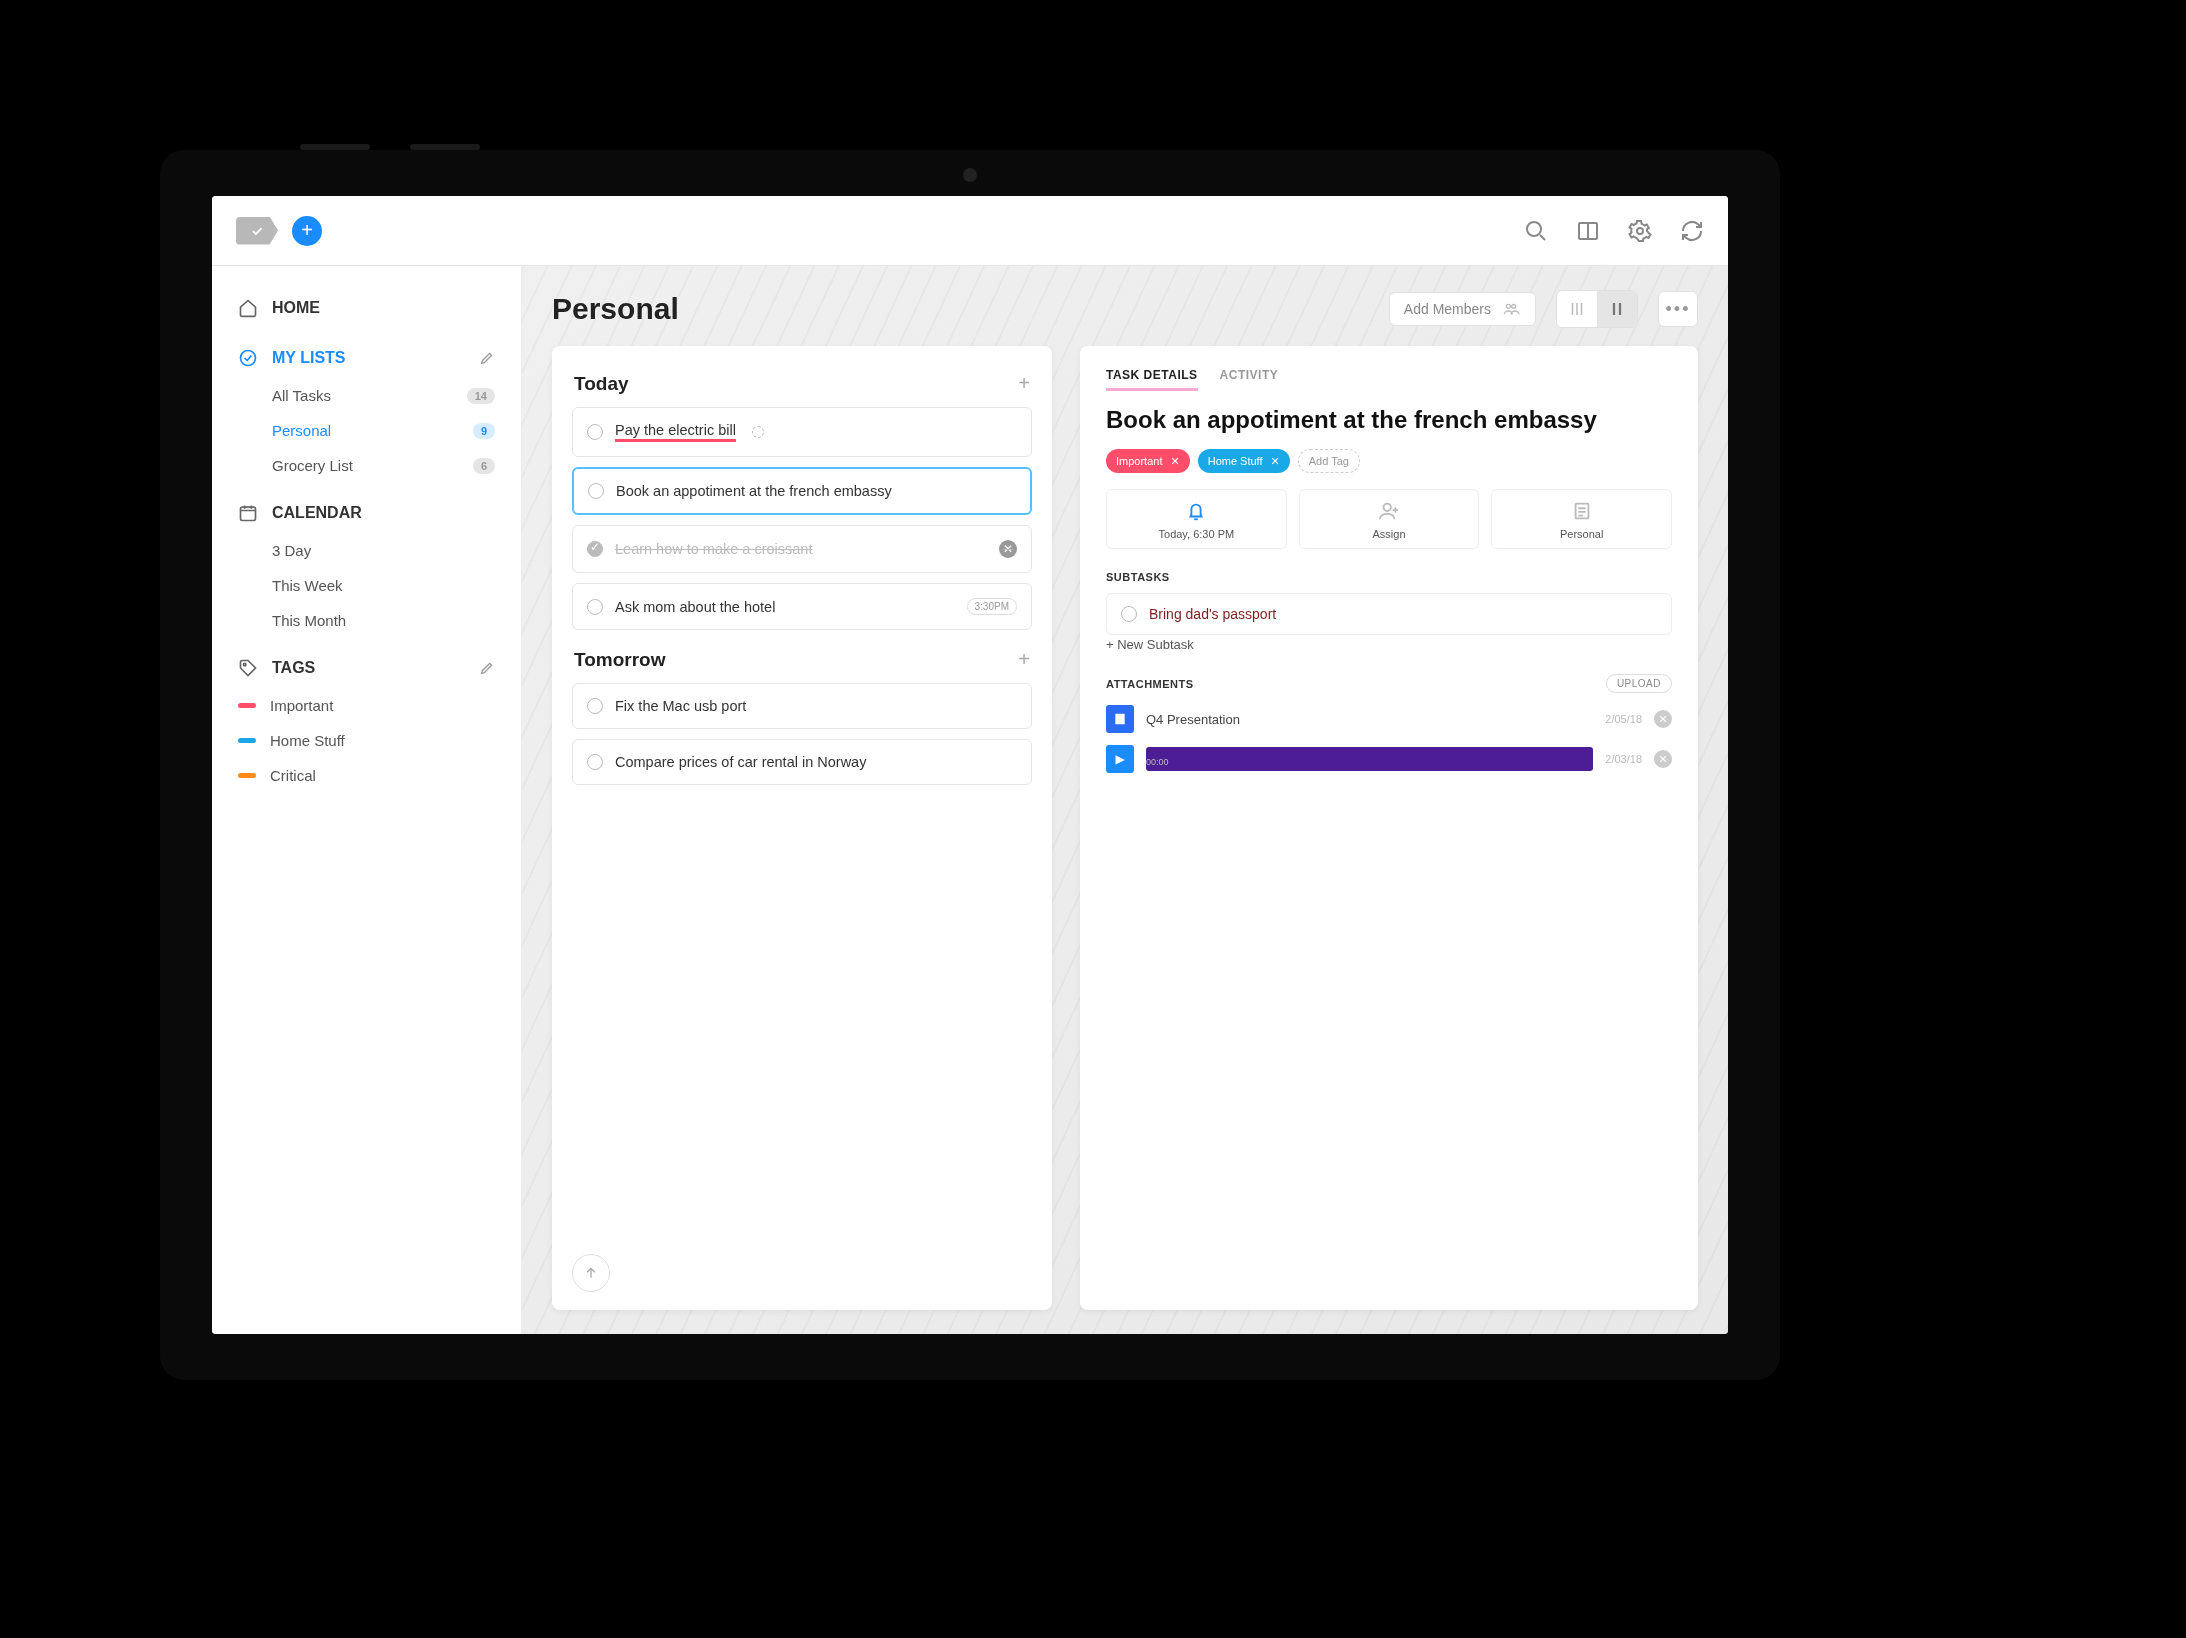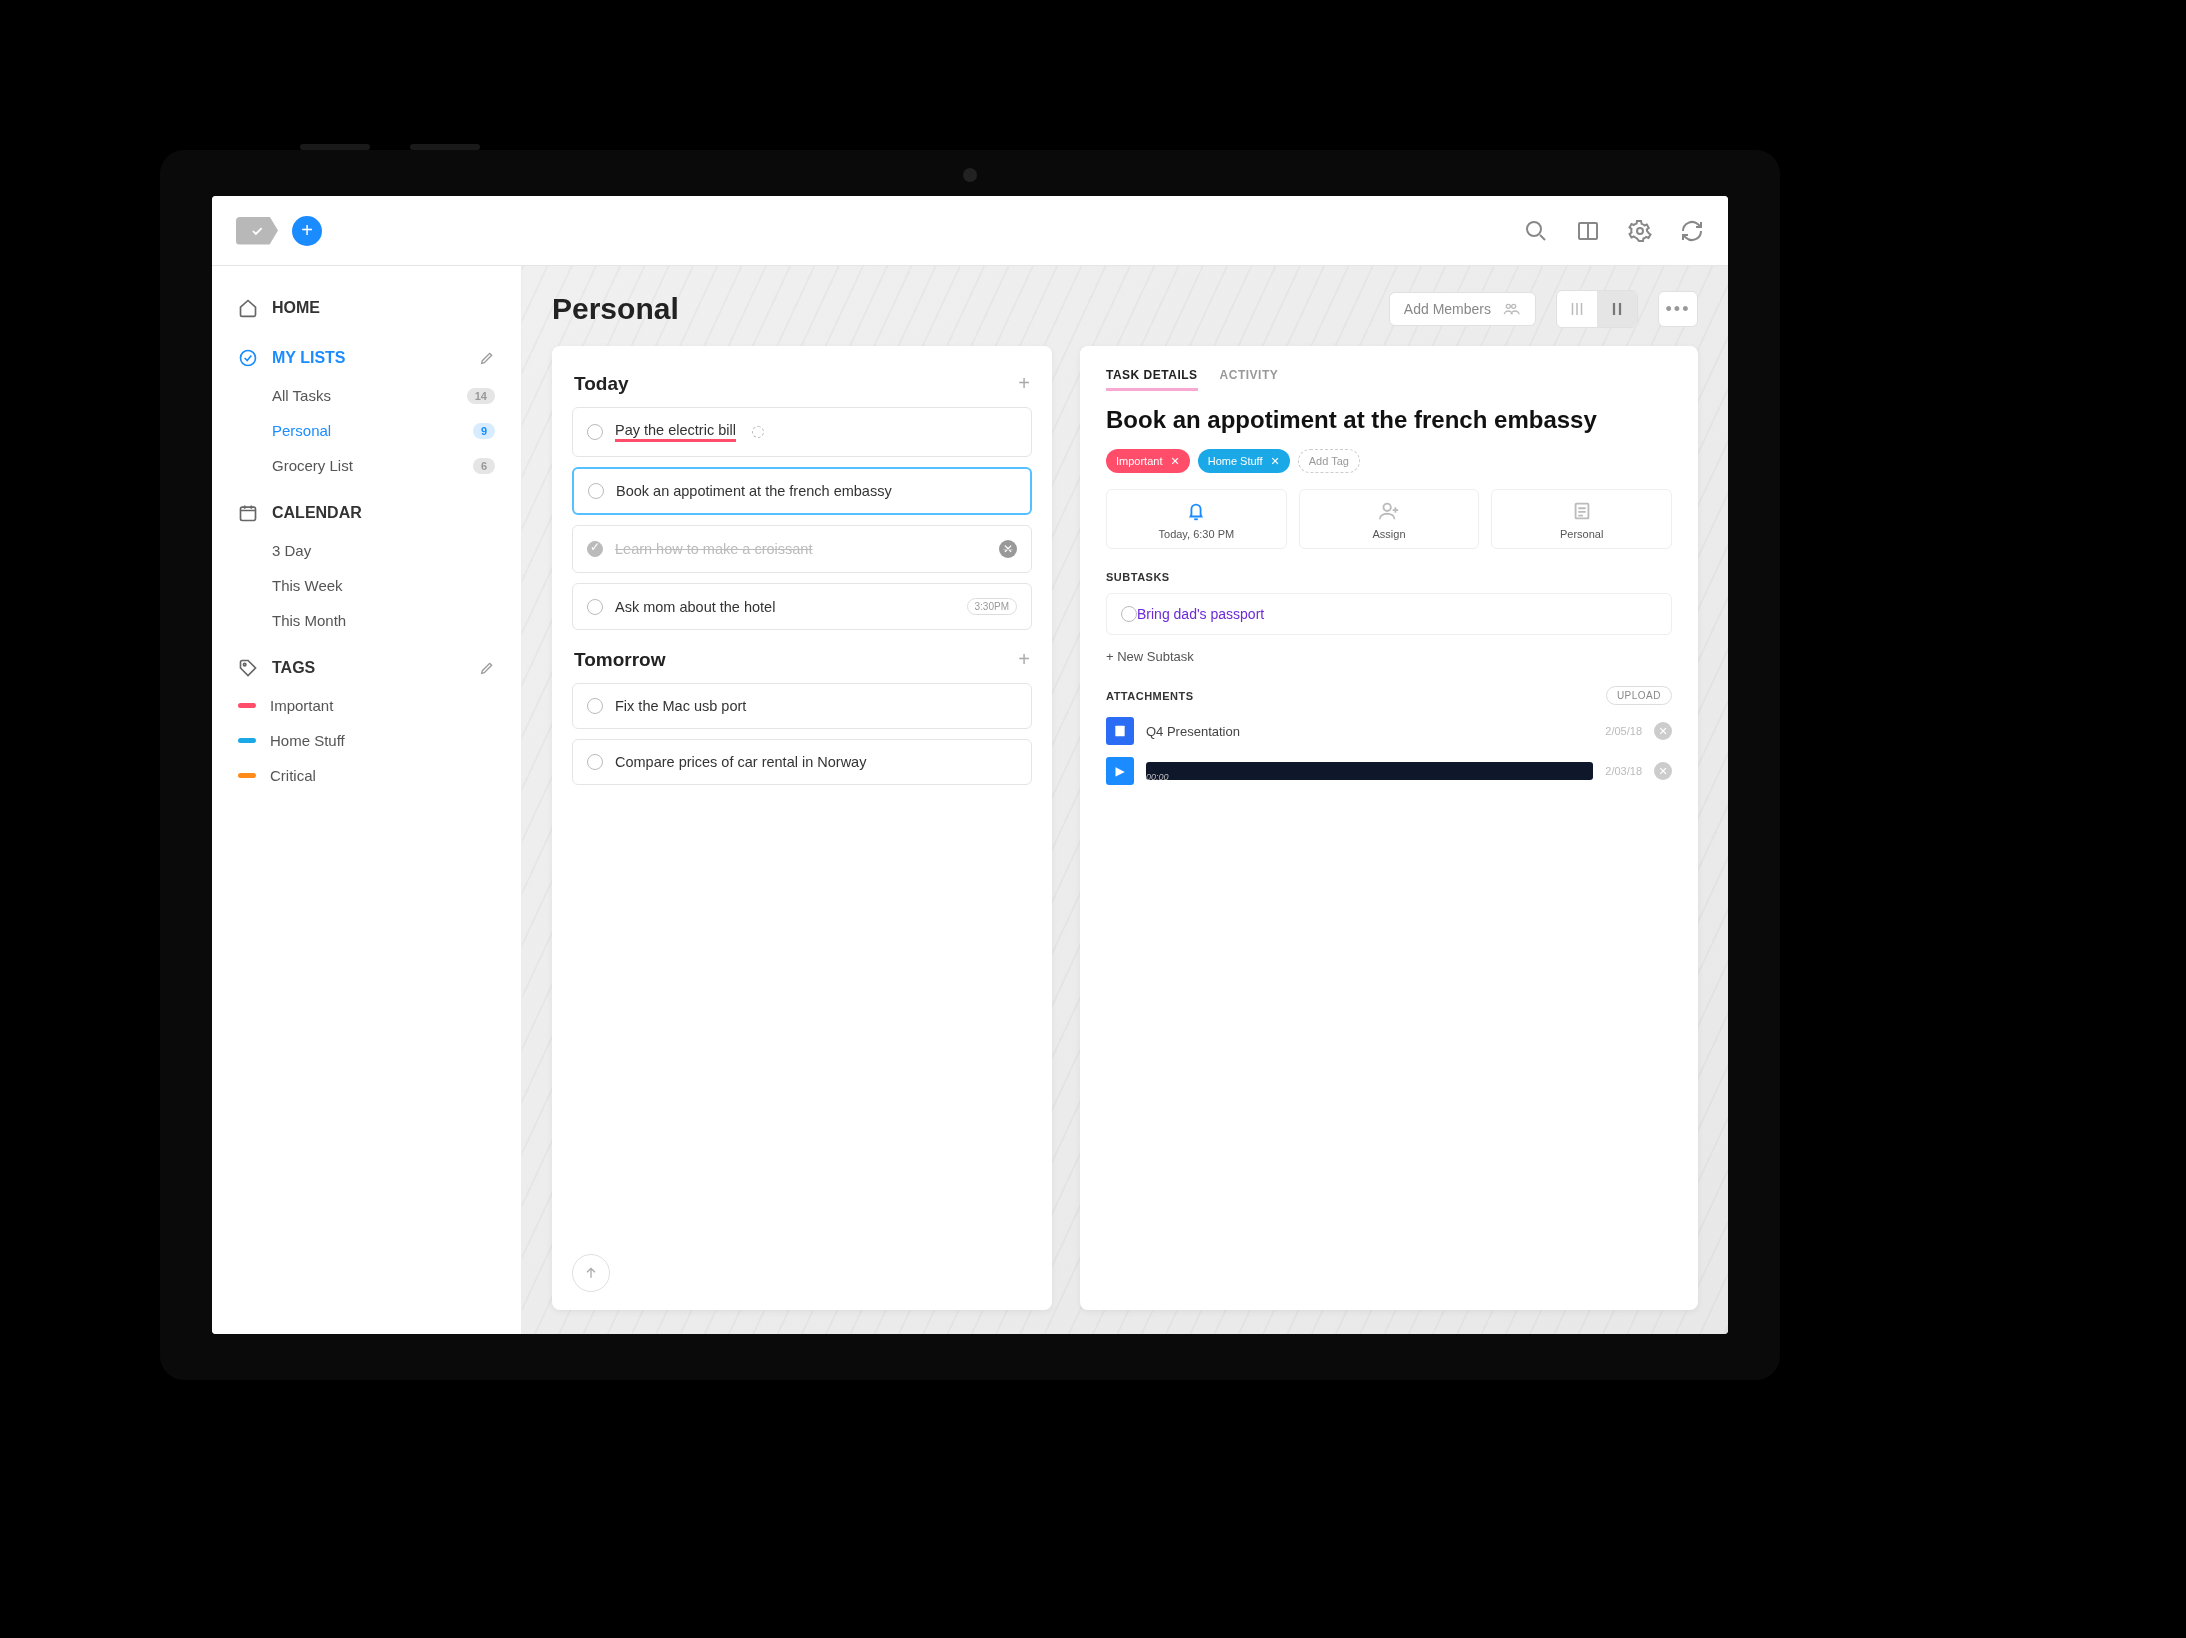--- a/index.html
+++ b/index.html
@@ -151,33 +151,33 @@
   .dtag.add { background:transparent; color:#999; border:1px dashed #ccc; }
   .info-cards { display:flex; gap:12px; margin-bottom:22px; }
   .ic { flex:1; border:1px solid #eee; border-radius:6px; padding:10px 8px 8px;
     display:flex; flex-direction:column; align-items:center; gap:6px; cursor:pointer; }
   .ic .ic-icon { width:22px; height:22px; color:#1a8cff; }
   .ic.gray .ic-icon { color:#bbb; }
   .ic .ic-label { font-size:11px; color:#555; }
   .sec-head { font-size:11px; font-weight:800; letter-spacing:.5px; color:#333; margin-bottom:10px; }
   .subtask {
     border:1px solid #eee; border-radius:6px; padding:12px 14px;
-    display:flex; align-items:center; font-size:14px; color:#6d28d9; margin-bottom:14px;
+    display:flex; align-items:center; gap:12px; font-size:14px; color:#7f1d1d; margin-bottom:2px;
   }
   .new-sub { font-size:13px; color:#555; cursor:pointer; margin-bottom:22px; }
   .att-head { display:flex; align-items:center; justify-content:space-between; margin-bottom:12px;text-align:center; }
   .upload-btn { font-size:10px; border:1px solid #ddd; color:#888; padding:3px 10px; border-radius:12px; cursor:pointer; letter-spacing:.5px; }
   .att-row { display:flex; align-items:center; gap:12px; font-size:13px; color:#444; margin-bottom:12px; }
   .att-thumb { width:28px; height:28px; border-radius:3px; display:flex; align-items:center; justify-content:center; color:#fff; font-size:12px; }
   .att-thumb.doc { background:#2a6df4; }
   .att-thumb.play { background:#1a8cff; }
   .att-date { margin-left:auto; font-size:11px; color:#bbb; }
   .att-del { width:18px; height:18px; border-radius:50%; background:#ccc; color:#fff;
     display:flex; align-items:center; justify-content:center; font-size:11px; cursor:pointer; }
-  .audio-bar { flex:1; height:18px; background:#0f172a; border-radius:3px; position:relative;font-style:italic; }
+  .audio-bar { flex:1; height:24px; background:#4c1d95; border-radius:3px; position:relative; }
   .audio-time { font-size:9px; color:#bbb; position:absolute; left:0; top:10px; }
 
   
   .floor-shadow {
     position:absolute; left:260px; top:1360px; width:1400px; height:170px;
     background: radial-gradient(ellipse at center, rgba(0,0,0,.45) 0%, rgba(0,0,0,0) 70%);
     filter: blur(6px);
   }
 </style>
 </head>

